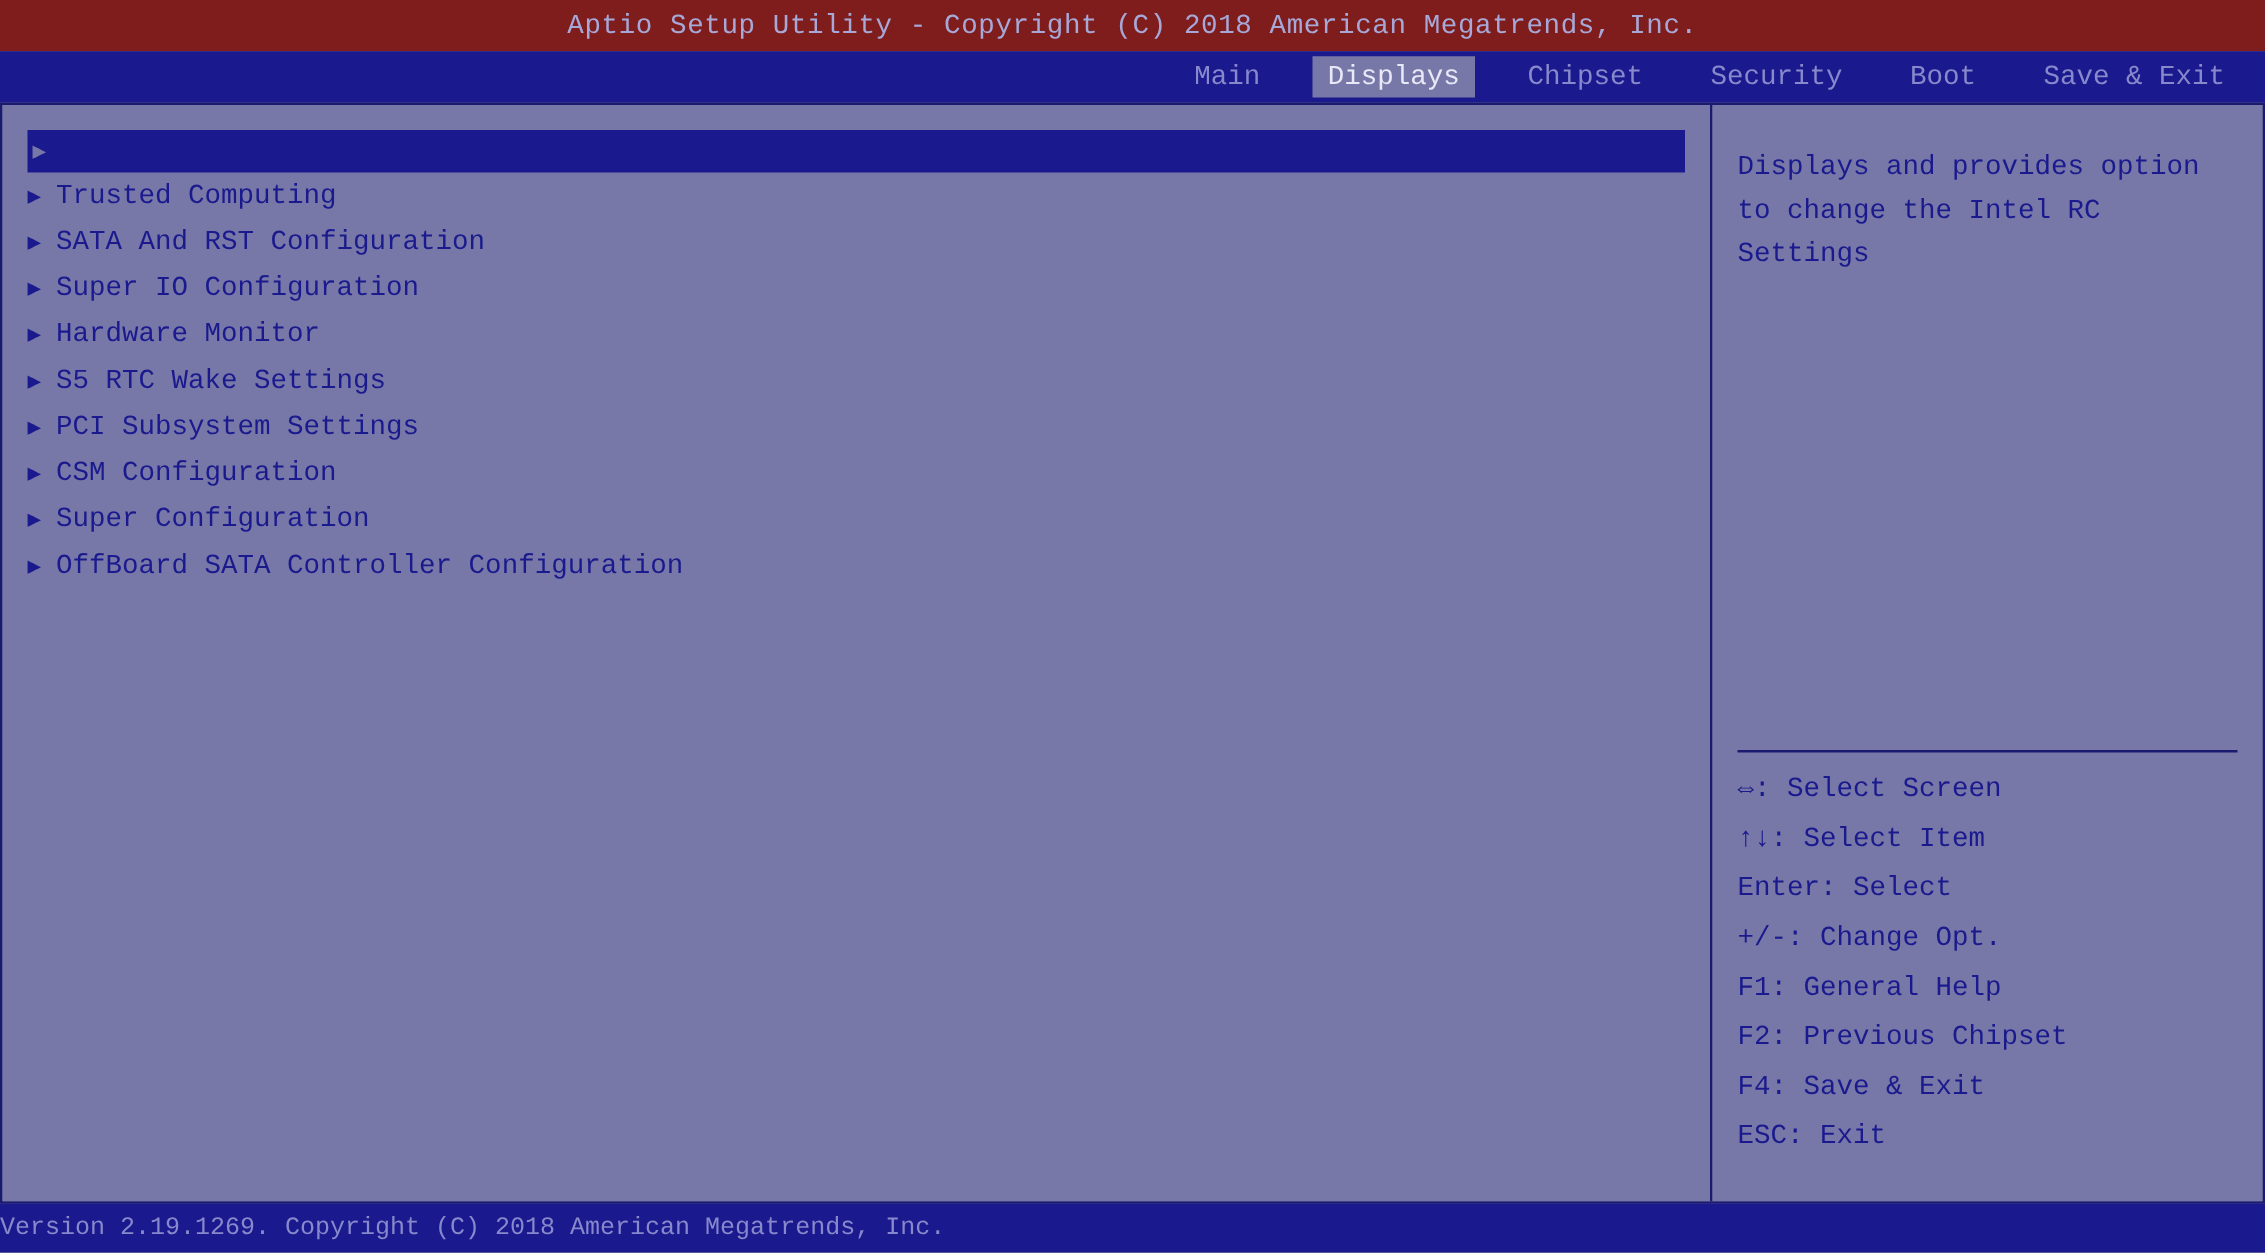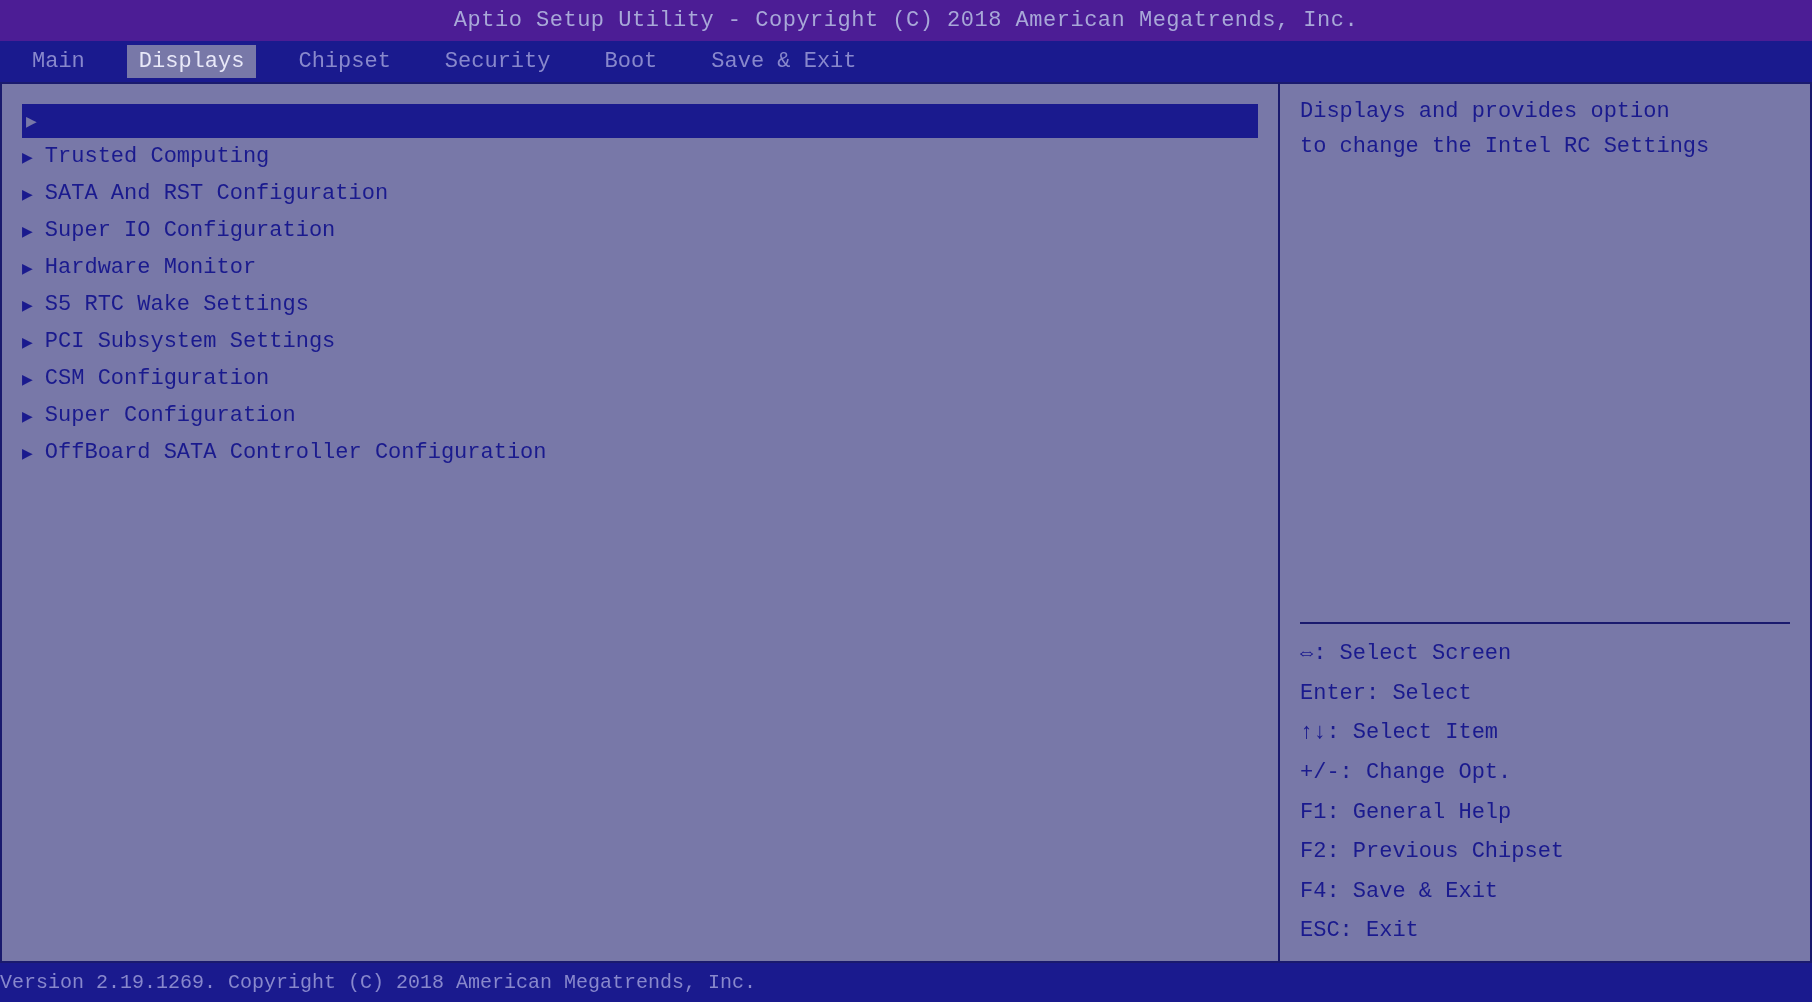--- a/index.html
+++ b/index.html
@@ -21,35 +21,36 @@
     #app {
       width: 1812px;
       height: 1002px;
       display: flex;
       flex-direction: column;
       background-color: #7878a8;
     }
 
     
     #title-bar {
-      background-color: #4c1d95;
+      background-color: #7f1d1d;
       color: #a8a8d8;
       text-align: center;
       padding: 8px 0;
       font-size: 22px;
       letter-spacing: 0.5px;
     }
 
     
     #nav-bar {
       background-color: #1a1a8e;
       display: flex;
       flex-direction: row;
       padding: 4px 20px;
       gap: 30px;
+      justify-content: flex-end;
     }
 
     .nav-item {
       color: #8888cc;
       padding: 4px 12px;
       font-size: 22px;
       cursor: pointer;
     }
 
     .nav-item.active {
@@ -94,23 +95,23 @@
       font-size: 18px;
       color: #1a1a8e;
     }
 
     .menu-item.selected .arrow {
       color: #7878a8;
     }
 
     
     #right-panel {
-      width: 530px;
-      background-color: #7878a8;
-      padding: 10px 20px;
+      width: 440px;
+      background-color: #7878a8;
+      padding: 32px 20px;
       display: flex;
       flex-direction: column;
     }
 
     #help-text {
       color: #1a1a8e;
       font-size: 22px;
       line-height: 1.6;
       flex: 1;
     }
@@ -197,22 +198,22 @@
       </div>
 
     <div id="right-panel">
       <div id="help-text">
         <div>Displays and provides option</div>
         <div>to change the Intel RC Settings</div>
       </div>
       <div id="divider"></div>
       <div id="key-hints">
       <div>⇔: Select Screen</div>
+          <div>↑↓: Select Item</div>
           <div>Enter: Select</div>
-          <div>↑↓: Select Item</div>
           <div>+/-: Change Opt.</div>
           <div>F1: General Help</div>
           <div>F2: Previous Chipset</div>
           <div>F4: Save &amp; Exit</div>
           <div>ESC: Exit</div>
         </div>
     </div>
   </div>
 
   <div id="footer">

